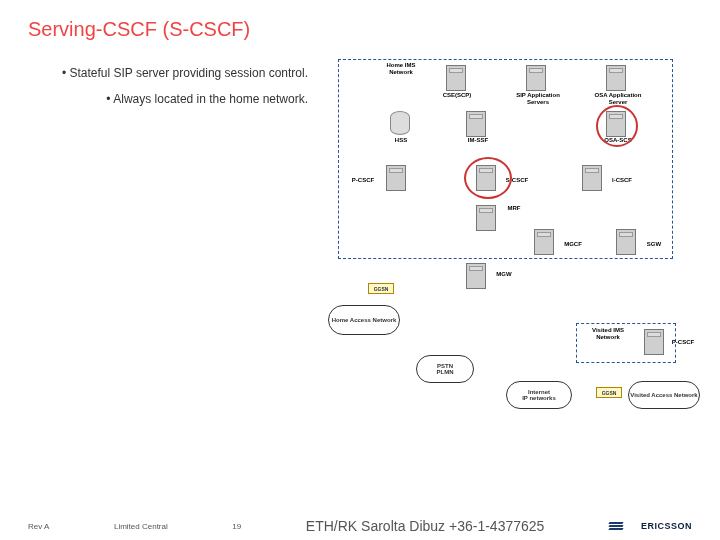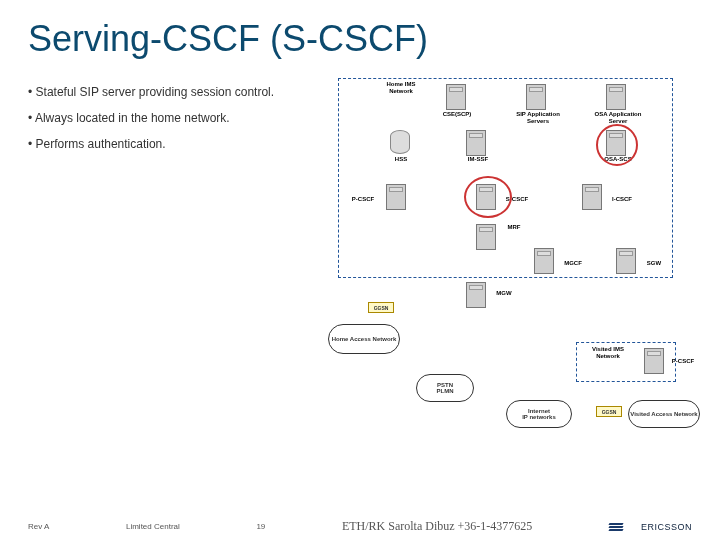--- a/index.html
+++ b/index.html
@@ -1,48 +1,47 @@
 <!DOCTYPE html>
 <html><head>
 <meta charset="utf-8">
 <style>
   * { margin: 0; padding: 0; box-sizing: border-box; }
   body { width: 720px; height: 540px; background: #fff; font-family: Arial, sans-serif; color: #333; position: relative; overflow: hidden; }
   .slide { width: 100%; height: 100%; position: relative; padding: 18px 28px 0 28px; }
-  .title { font-size: 36px; font-weight: 400; color: #0c4a6e; margin-bottom: 24px; }
+  .title { font-size: 20px; font-weight: 400; color: #ef4444; margin-bottom: 24px; }
   .content-row { display: flex; gap: 8px; }
   .bullets { flex: 0 0 280px; font-size: 12px; line-height: 1.35; }
-  .bullets li { list-style: none; margin-bottom: 10px; text-indent: -10px; padding-left: 10px; }
+  .bullets li { list-style: none; margin-bottom: 10px; text-indent: -10px; padding-left: 10px; text-align: right; }
   .bullets li::before { content: "• "; }
   .diagram { flex: 1; position: relative; height: 360px; font-size: 6px; font-weight: 700; }
   .box-dashed { position: absolute; border: 1px dashed #259; }
   .label { position: absolute; font-size: 6px; color: #000; text-align: center; line-height: 1.1; }
   .server { position: absolute; width: 20px; height: 26px; background: #cfcfcf; border: 1px solid #777; }
   .server::after { content: ""; position: absolute; left: 2px; right: 2px; top: 2px; height: 3px; background: #ddd; border: 0.5px solid #999; }
   .db { position: absolute; width: 20px; height: 24px; background: #ddd; border: 1px solid #888; border-radius: 50% / 25%; }
   .circle-red { position: absolute; border: 2px solid #c33; border-radius: 50%; }
   .cloud { position: absolute; background: #fff; border: 1px solid #333; border-radius: 40px; text-align: center; display: flex; align-items: center; justify-content: center; font-size: 6px; }
   .ggsn { position: absolute; width: 26px; height: 11px; background: #fff9c7; border: 1px solid #a80; font-size: 5px; text-align: center; line-height: 11px; }
   .footer { position: absolute; bottom: 6px; left: 0; right: 0; display: flex; align-items: center; justify-content: space-between; padding: 0 28px; font-size: 8px; color: #555; }
-  .footer-center { font-size: 12px; font-family: Liberation Serif, serif; }
-  .ericsson-logo { display: flex; align-items: center; gap: 20px; font-size: 9px; font-weight: 400; color: #0b1f3a; letter-spacing: 0.5px; }
+  .footer-center { font-size: 14px; }
+  .ericsson-logo { display: flex; align-items: center; gap: 20px; font-size: 9px; font-weight: 700; color: #0b1f3a; letter-spacing: 0.5px; }
   .ericsson-mark { width: 12px; height: 12px; display: flex; flex-direction: column; justify-content: center; gap: 1px; }
   .ericsson-mark span { display: block; height: 2px; width: 14px; background: #1a3a6a; transform: skewX(-30deg); }
 </style>
 </head>
 <body>
 
 <div class="slide">
   <h1 class="title">Serving-CSCF (S-CSCF)</h1>
 
   <div class="content-row">
     <ul class="bullets">
       <li>Stateful SIP server providing session control.</li>
       <li>Always located in the home network.</li>
-      <li>Performs authentication.</li>
     </ul>
 
     <div class="diagram">
 
       <div class="box-dashed" style="left:22px; top:-6px; width:335px; height:200px;"></div>
       <div class="label" style="left:60px; top:-3px; width:50px;">Home IMS Network</div>
 
       <div class="server" style="left:130px; top:0;"></div>
       <div class="label" style="left:120px; top:27px; width:42px;">CSE(SCP)</div>
 

